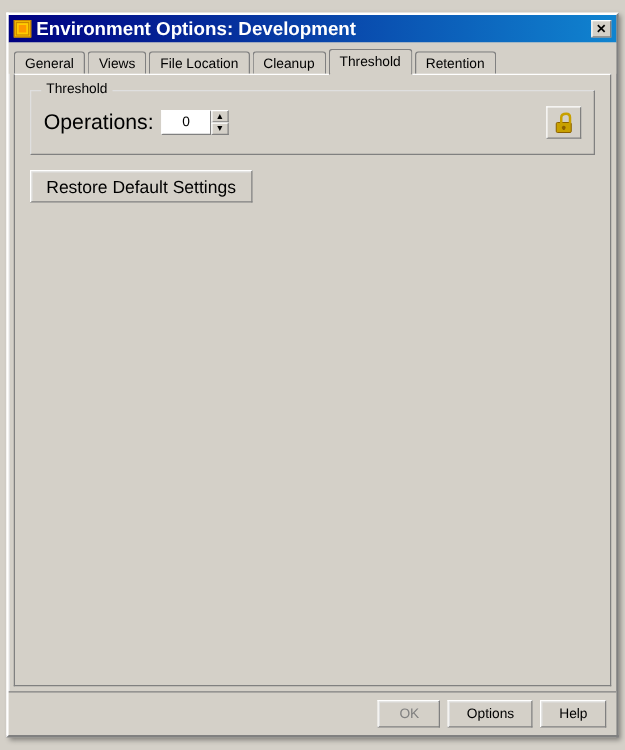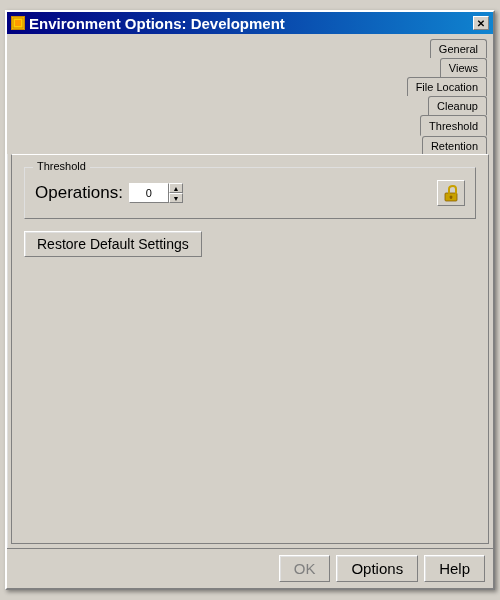--- a/index.html
+++ b/index.html
@@ -76,21 +76,21 @@
       font-size: 10px;
       display: flex;
       align-items: center;
       justify-content: center;
       cursor: pointer;
       font-weight: bold;
     }
 
     .tab-bar {
       display: flex;
-      flex-direction: column;
+      flex-direction: row;
       padding: 4px 4px 0 4px;
       background: #d4d0c8;
       flex-shrink: 0;
       align-items: flex-end;
     }
 
     .tab {
       padding: 3px 8px;
       background: #d4d0c8;
       border: 1px solid #808080;
@@ -242,21 +242,21 @@
       background: #d4d0c8;
     }
 
     .bottom-btn {
       padding: 4px 14px;
       background: #d4d0c8;
       border: 1px solid #ffffff;
       border-right-color: #808080;
       border-bottom-color: #808080;
       box-shadow: inset 1px 1px 0 #dfdfdf;
-      font-size: 15px;
+      font-size: 11px;
       cursor: pointer;
       color: #000;
       min-width: 50px;
     }
 
     .bottom-btn.disabled {
       color: #808080;
       cursor: default;
     }
   </style>

